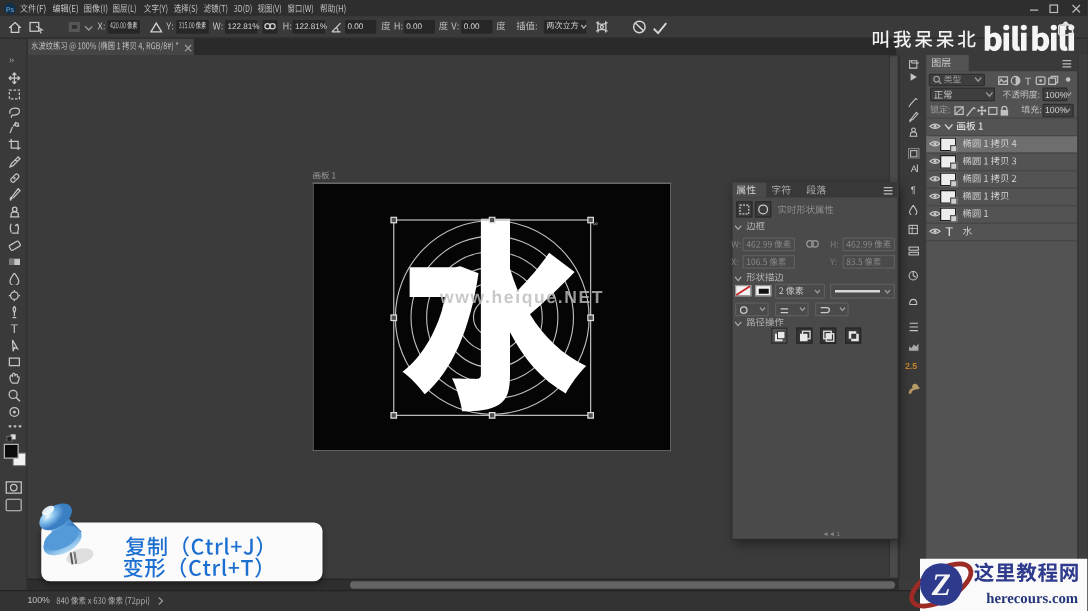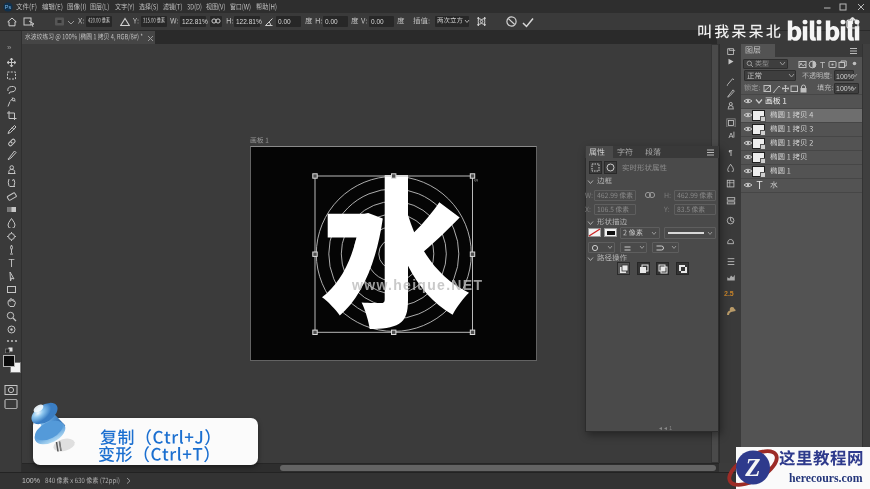--- a/index.html
+++ b/index.html
@@ -400,21 +400,21 @@
 <div style="position:absolute;left:250px;top:146px;width:287px;height:215px;background:#050505;border:1px solid #636363;border-top:1px solid #8a8a8a"></div>
 <svg style="position:absolute;left:250px;top:146px;" width="287" height="215">
     <circle cx="143.8" cy="107.9" r="77.5" fill="none" stroke="#bfbfbf" stroke-width="0.9"></circle>
     <circle cx="143.8" cy="107.9" r="65" fill="none" stroke="#bfbfbf" stroke-width="0.9"></circle>
     <circle cx="143.8" cy="107.9" r="52.5" fill="none" stroke="#bfbfbf" stroke-width="0.9"></circle>
     <circle cx="143.8" cy="107.9" r="40" fill="none" stroke="#bfbfbf" stroke-width="0.9"></circle>
     <circle cx="143.8" cy="107.9" r="27.5" fill="none" stroke="#bfbfbf" stroke-width="0.9"></circle>
     <circle cx="143.8" cy="107.9" r="15" fill="none" stroke="#bfbfbf" stroke-width="0.9"></circle>
     <path d="M77.7 67.7V91.5H106.5C100.3 117.9 88.4 139.0 72.0 151.3C77.3 154.8 86.2 164.1 89.8 169.4C110.9 151.9 126.4 117.6 132.8 72.6L118.2 66.9L114.3 67.7ZM189.3 56.2C182.9 65.9 173.4 77.1 164.2 86.3C161.9 80.7 159.8 75.0 158.0 69.0V29.0H134.7V153.4C134.7 156.1 133.6 157.1 131.0 157.1C128.0 157.1 119.7 157.1 111.6 156.6C115.1 163.7 118.8 175.7 119.7 183.0C132.4 183.0 142.2 181.9 149.1 177.7C155.9 173.4 158.0 166.5 158.0 153.5V119.8C168.8 140.7 183.0 157.6 202.6 168.7C206.2 161.8 213.7 151.7 219.0 146.7C199.9 137.8 185.0 123.2 174.0 105.3C184.8 96.4 198.1 83.6 209.7 71.6Z" fill="#ffffff"></path>
   </svg>
-<div style="position:absolute;left:352px;top:229.5px;font-family:'Liberation Sans',sans-serif;font-size:14px;color:rgba(189,189,189,0.81);font-weight:bold;letter-spacing:1.3px;white-space:nowrap;line-height:1.1;margin-top:48px;">www.heique.NET</div>
+<div style="position:absolute;left:352px;top:229.5px;font-family:'Liberation Sans',sans-serif;font-size:14px;color:rgba(189,189,189,0.81);font-weight:bold;letter-spacing:1.3px;white-space:nowrap;line-height:1.1;">www.heique.NET</div>
 <svg style="position:absolute;left:312px;top:172.7px" width="164.5" height="163.3">
     <rect x="3" y="3" width="157.5" height="156.3" fill="none" stroke="#b9b9b9" stroke-width="1"></rect>
     <rect x="0.8" y="0.8" width="4.4" height="4.4" fill="#505050" stroke="#dcdcdc" stroke-width="1"></rect>
     <rect x="0.8" y="79.0" width="4.4" height="4.4" fill="#505050" stroke="#dcdcdc" stroke-width="1"></rect>
     <rect x="0.8" y="157.1" width="4.4" height="4.4" fill="#505050" stroke="#dcdcdc" stroke-width="1"></rect>
     <rect x="79.5" y="0.8" width="4.4" height="4.4" fill="#505050" stroke="#dcdcdc" stroke-width="1"></rect>
     <rect x="79.5" y="157.1" width="4.4" height="4.4" fill="#505050" stroke="#dcdcdc" stroke-width="1"></rect>
     <rect x="158.3" y="0.8" width="4.4" height="4.4" fill="#505050" stroke="#dcdcdc" stroke-width="1"></rect>
     <rect x="158.3" y="79.0" width="4.4" height="4.4" fill="#505050" stroke="#dcdcdc" stroke-width="1"></rect>
     <rect x="158.3" y="157.1" width="4.4" height="4.4" fill="#505050" stroke="#dcdcdc" stroke-width="1"></rect>

